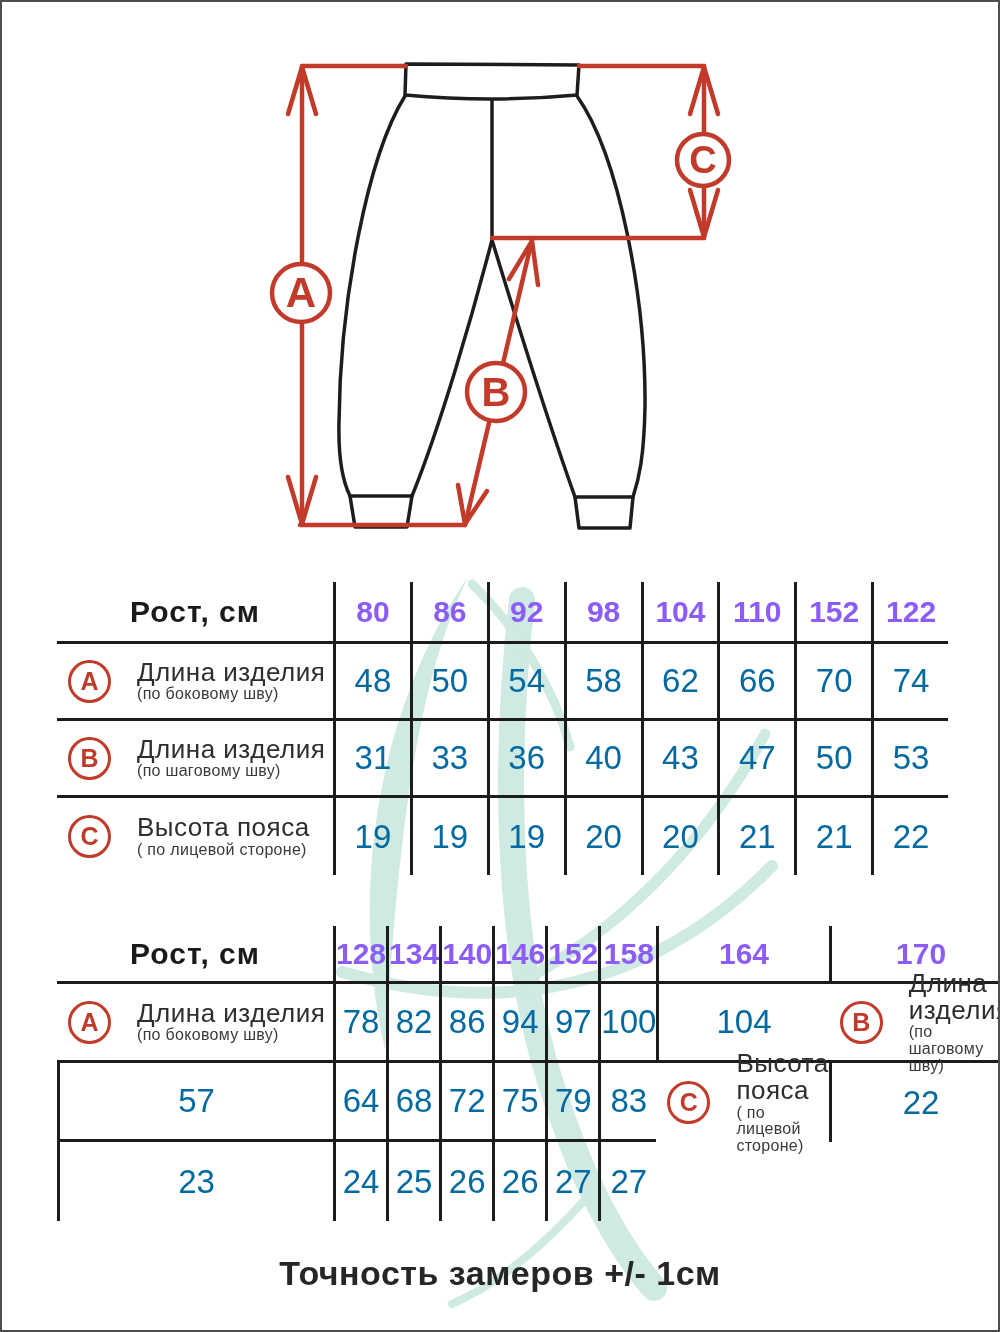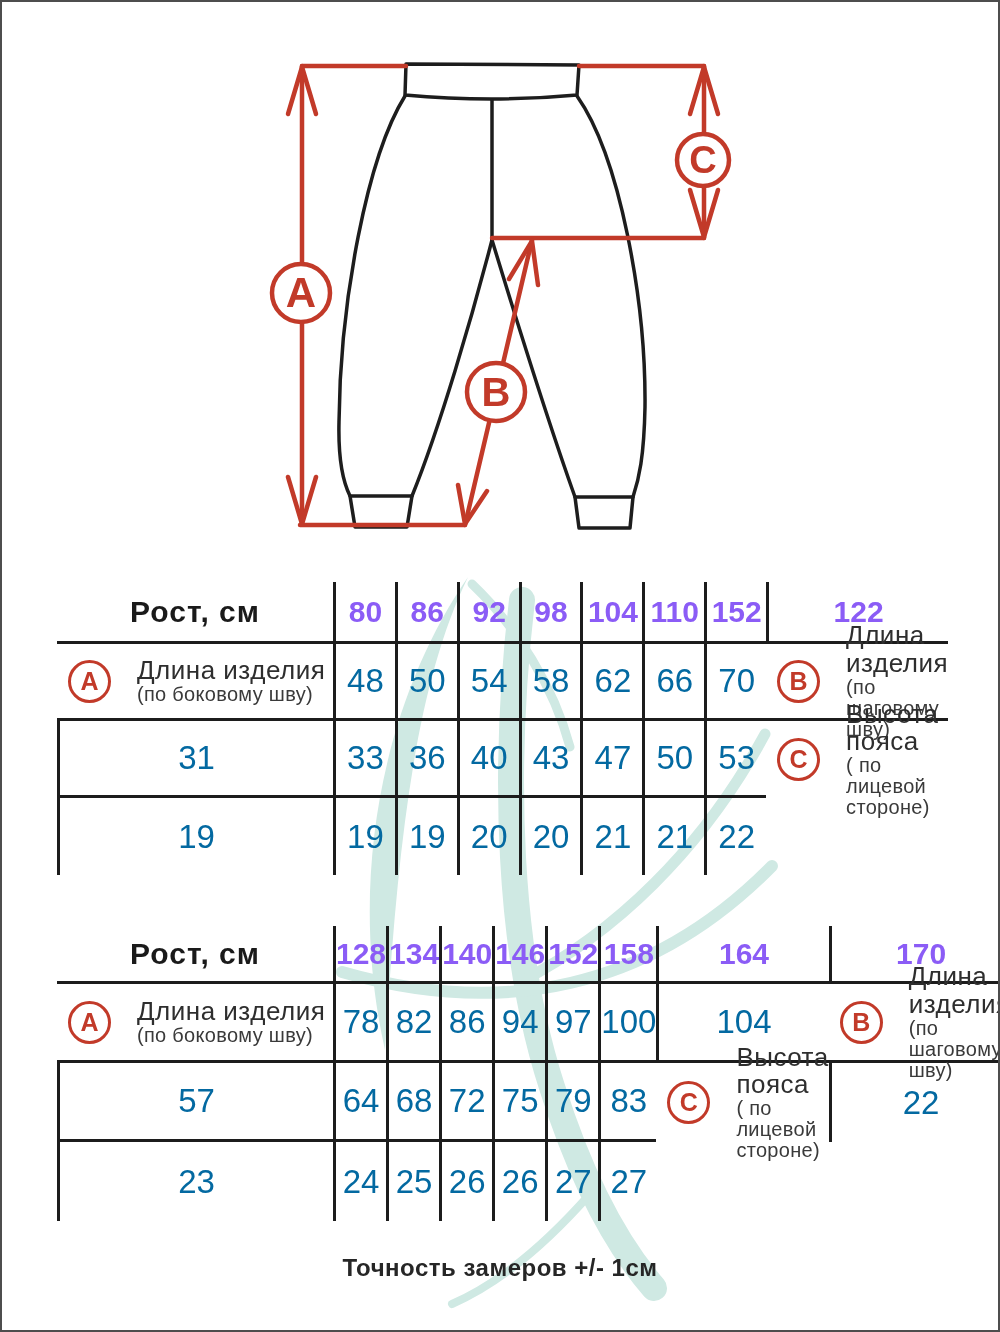--- a/index.html
+++ b/index.html
@@ -38,25 +38,25 @@
   .badge{
     flex:0 0 auto;
     width:37px;height:37px;margin-left:11px;
     border:3.5px solid #c23a29;border-radius:50%;
     display:flex;align-items:center;justify-content:center;
     color:#c23a29;font-weight:bold;font-size:25px;
     background:transparent;
   }
   .lbl{margin-left:26px;display:flex;flex-direction:column;line-height:1.05;}
   .lbl .t{font-size:26px;color:#2e2e2e;letter-spacing:0.5px;}
-  .lbl .s{font-size:20px;color:#3a3a3a;letter-spacing:0.3px;}
+  .lbl .s{font-size:16px;color:#3a3a3a;letter-spacing:0.3px;}
   
   .footer-note{
     position:absolute;left:0;top:1252px;width:100%;
-    text-align:center;font-weight:bold;font-size:24px;color:#262626;
+    text-align:center;font-weight:bold;font-size:34px;color:#262626;
     letter-spacing:0.5px;z-index:2;
   }
 </style>
 </head>
 <body>
 
 <div class="canvas">
 
   <svg class="layer" viewBox="0 0 1000 1332" style="z-index:0">
     <g fill="none" stroke="#cfe9e3" stroke-linecap="round">
@@ -131,20 +131,21 @@
           <span class="s">(по боковому шву)</span>
         </span>
     </div>
     <div class="c bb bl val">48</div>
     <div class="c bb bl val">50</div>
     <div class="c bb bl val">54</div>
     <div class="c bb bl val">58</div>
     <div class="c bb bl val">62</div>
     <div class="c bb bl val">66</div>
     <div class="c bb bl val">70</div>
+    <div class="c bb bl val">74</div>
 
     <div class="c bb row-label">
       <span class="badge">B</span>
       <span class="lbl">
           <span class="t">Длина изделия</span>
           <span class="s">(по шаговому шву)</span>
         </span>
     </div>
     <div class="c bb bl val">31</div>
     <div class="c bb bl val">33</div>

